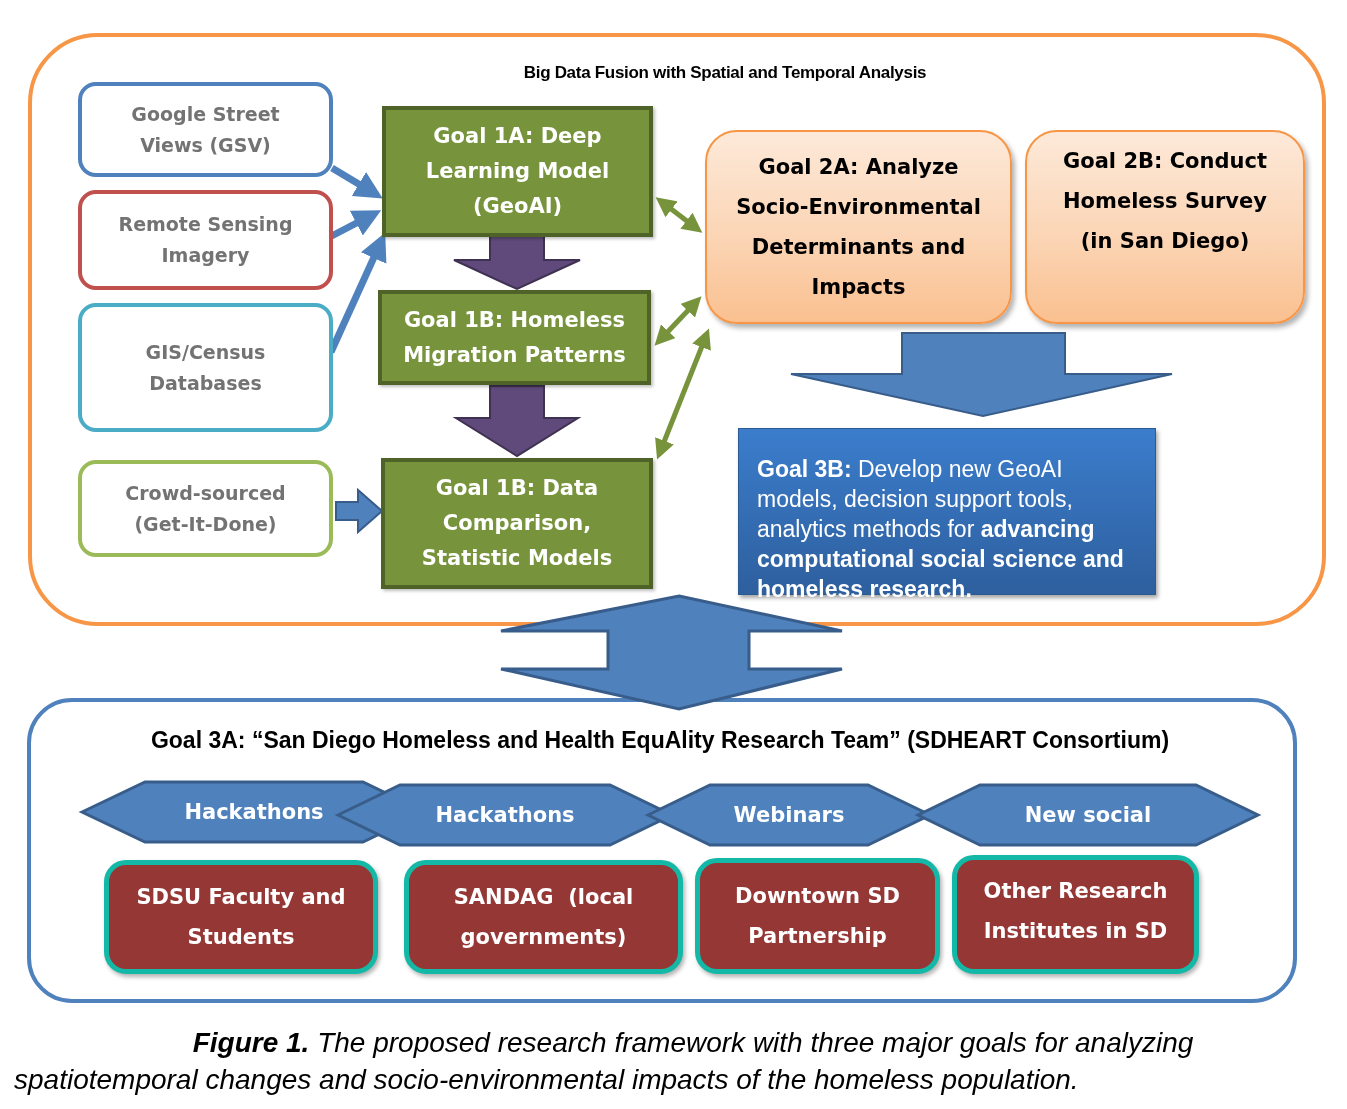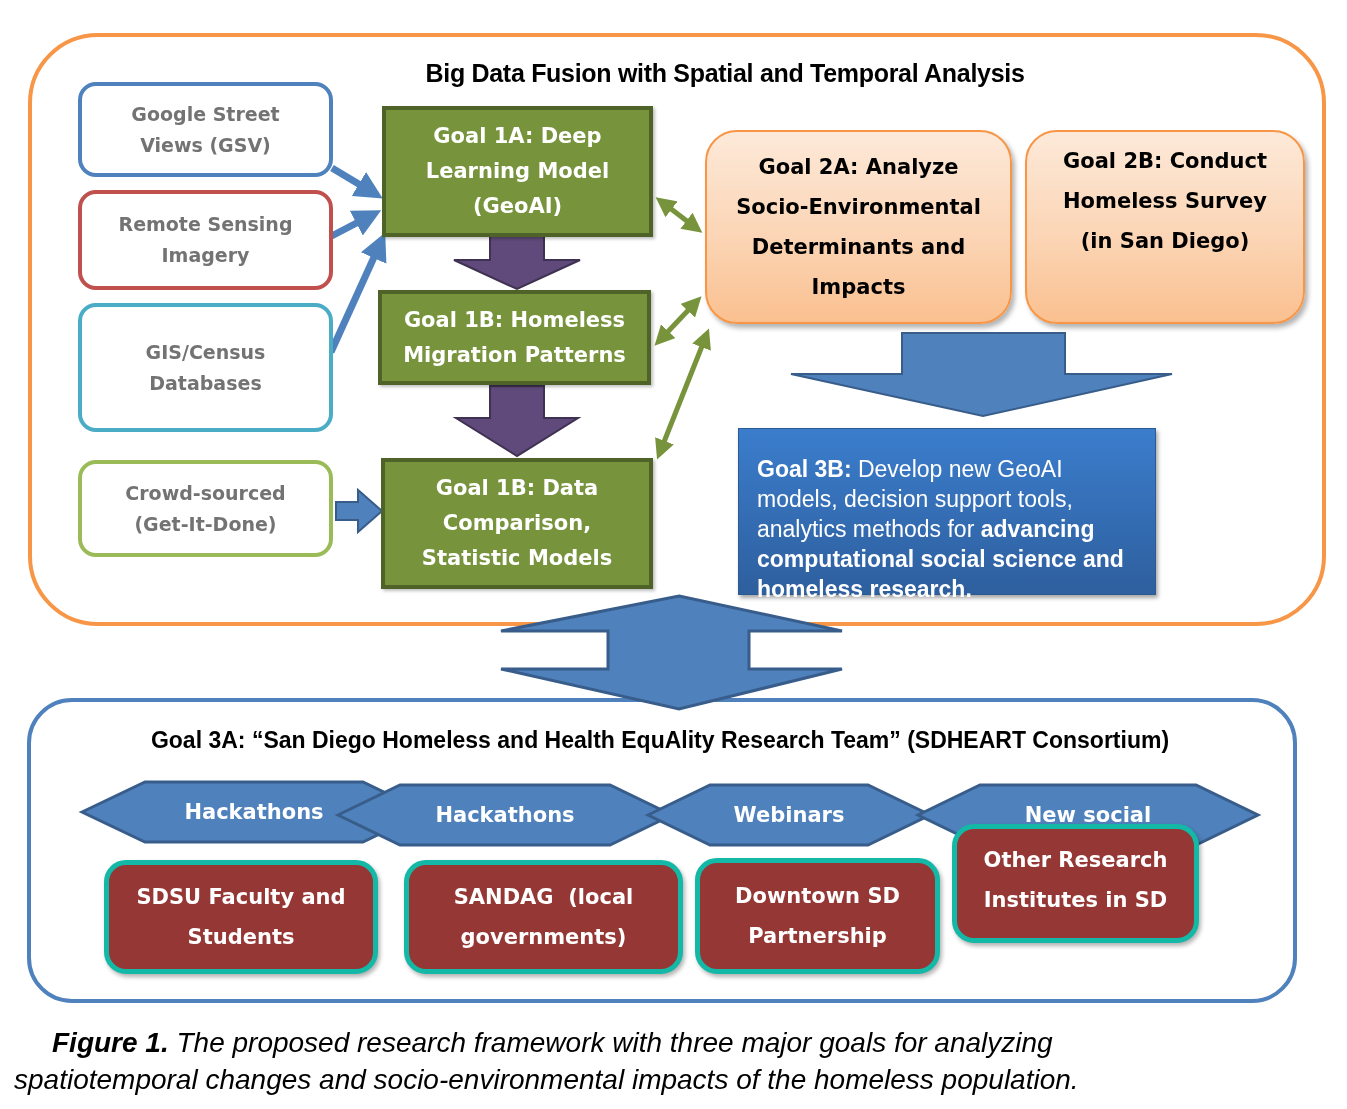--- a/index.html
+++ b/index.html
@@ -5,21 +5,21 @@
   html, body { margin:0; padding:0; background:#ffffff; }
   body { width:1347px; height:1109px; position:relative; overflow:hidden;
          font-family:"DejaVu Sans", "Liberation Sans", sans-serif; }
   .abs { position:absolute; box-sizing:border-box; }
   svg.layer { position:absolute; left:0; top:0; }
   .center { display:flex; align-items:center; justify-content:center; text-align:center; }
 
   .outer-top { left:28px; top:33px; width:1298px; height:593px; border:4px solid #f79646; border-radius:70px; }
   .outer-bottom { left:27px; top:698px; width:1270px; height:305px; border:4px solid #4f81bd; border-radius:45px; }
 
-  .title-top { left:230px; top:55px; width:990px; height:36px; font-family:"Liberation Sans", sans-serif; font-weight:bold; font-size:25px; color:#000; letter-spacing:-0.3px; }
+  .title-top { left:230px; top:55px; width:990px; height:36px; font-family:"Liberation Sans", sans-serif; font-weight:bold; font-size:17px; color:#000; letter-spacing:-0.3px; }
 
   .src { background:#fff; border-radius:18px; border-width:4px; border-style:solid; font-family:"DejaVu Sans", sans-serif; font-weight:bold; font-size:19px; line-height:31px; color:#737373; }
   .src.blue { border-color:#4f81bd; }
   .src.red { border-color:#c0504d; }
   .src.teal { border-color:#4bacc6; }
   .src.lime { border-color:#9bbb59; }
 
   .green { background:#77933c; border:4px solid #4f6228; color:#fff; font-family:"DejaVu Sans", sans-serif; font-weight:bold; font-size:21px; line-height:35px; box-shadow:2px 2px 3px rgba(0,0,0,0.25); }
 
   .orange { border:2px solid #f79646; border-radius:32px; background:linear-gradient(#fde9d9, #fbd5b5 55%, #fac090); font-family:"DejaVu Sans", sans-serif; font-weight:bold; font-size:21px; line-height:40px; color:#000; box-shadow:3px 4px 5px rgba(0,0,0,0.3); }
@@ -27,21 +27,21 @@
   .goal3b { left:738px; top:428px; width:418px; height:167px; background:linear-gradient(#3b7dcc, #2e5f9e); border:1px solid #2c5a92; box-shadow:2px 3px 4px rgba(0,0,0,0.35); color:#fff; font-family:"Liberation Sans", sans-serif; font-size:23px; line-height:30px; padding:25px 18px 0 18px; }
   .goal3b b { font-weight:bold; }
 
   .title-bottom { left:30px; top:722px; width:1260px; height:36px; font-family:"Liberation Sans", sans-serif; font-weight:bold; font-size:23px; color:#000; }
 
   .hex-label { font-family:"DejaVu Sans", sans-serif; font-weight:bold; font-size:21px; color:#fff; }
 
   .partner { background:#953735; border:5px solid #14b8a6; border-radius:22px; color:#fff; font-family:"DejaVu Sans", sans-serif; font-weight:bold; font-size:21px; line-height:40px; box-shadow:2px 3px 4px rgba(0,0,0,0.3); }
 
   .caption { left:14px; top:1024px; width:1320px; font-family:"Liberation Sans", sans-serif; font-style:italic; font-size:28px; line-height:37px; color:#000; }
-  .caption .l1 { padding-left:38px; display:block; }
+  .caption .l1 { padding-left:38px; display:block;text-align:center; }
   .caption b { font-weight:bold; }
 </style>
 </head>
 <body>
 
 <div class="abs outer-top"></div>
 <div class="abs outer-bottom"></div>
 
 <svg class="layer" width="1347" height="1109">
   <defs>
@@ -124,20 +124,20 @@
 
 <div class="abs partner center" style="left:104px;top:860px;width:274px;height:114px;">
   <div><span>SDSU Faculty and</span><br><span>Students</span></div>
 </div>
 <div class="abs partner center" style="left:404px;top:860px;width:279px;height:114px;">
   <div><span style="white-space:pre;">SANDAG  (local</span><br><span>governments)</span></div>
 </div>
 <div class="abs partner center" style="left:695px;top:858px;width:245px;height:116px;">
   <div><span>Downtown SD</span><br><span>Partnership</span></div>
 </div>
-<div class="abs partner center" style="left:952px;top:824px;width:247px;height:119px;padding-bottom:8px;">
+<div class="abs partner center" style="left:952px;top:855px;width:247px;height:119px;padding-bottom:8px;">
   <div><span>Other Research</span><br><span>Institutes in SD</span></div>
 </div>
 
 <div class="abs caption">
   <span class="l1"><b>Figure 1.</b><span> The proposed research framework with three major goals for analyzing</span></span>
   <span>spatiotemporal changes and socio-environmental impacts of the homeless population.</span>
 </div>
 
 </body></html>

